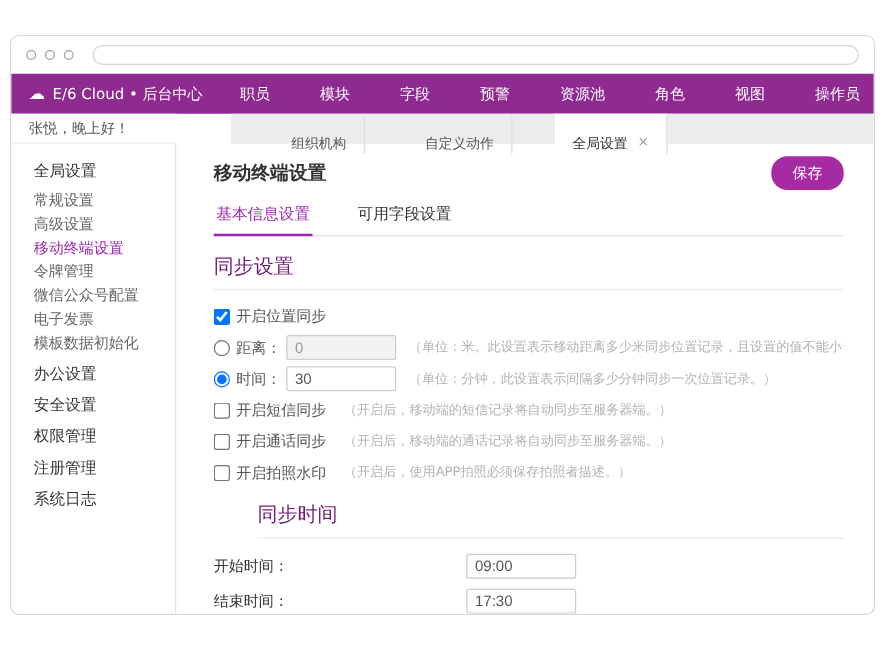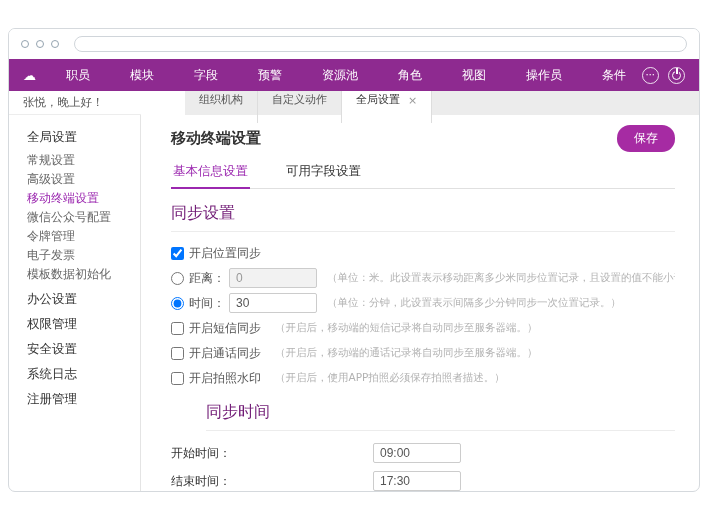--- a/index.html
+++ b/index.html
@@ -25,21 +25,21 @@
   .icon-circle { width:17px; height:17px; border:1px solid rgba(255,255,255,.85); border-radius:50%;
     display:flex; align-items:center; justify-content:center; font-size:10px; line-height:1; cursor:pointer; }
   .power-glyph { position:relative; width:9px; height:9px; border:1.5px solid #fff; border-radius:50%; display:inline-block; }
   .power-glyph::before { content:""; position:absolute; left:50%; top:-3px; transform:translateX(-50%); width:4px; height:4px; background:var(--header-purple); }
   .power-glyph::after { content:""; position:absolute; left:50%; top:-4px; transform:translateX(-50%); width:2px; height:6px; background:#fff; }
 
   
   .subheader { height:24px; display:flex; flex:0 0 auto;gap:44px; }
   .greeting-cell { width:132px; background:#fff; border-bottom:1px solid #ededed; display:flex; align-items:center; padding-left:14px; font-size:11.5px; color:#555; }
   .tabstrip { flex:1; background:#ececec; display:flex; }
-  .doc-tab { padding:16px 14px; display:flex; align-items:flex-end; gap:8px; font-size:11px; color:#555; border-right:1px solid #dddddd; cursor:pointer; white-space:nowrap; }
+  .doc-tab { padding:16px 14px; display:flex; align-items:flex-start; gap:8px; font-size:11px; color:#555; border-right:1px solid #dddddd; cursor:pointer; white-space:nowrap;margin-left:34px; }
   .doc-tab.active { background:#fff; color:#333; }
   .tab-close { color:#999; font-size:11px; cursor:pointer; }
 
   
   .body-row { flex:1; display:flex; overflow:hidden; }
   .sidebar { width:132px; border-right:1px solid #e4e4e4; padding:12px 0 0 18px; flex:0 0 auto; }
   .side-section { font-size:12.5px; color:#333; line-height:16px; margin:9px 0 7px; cursor:pointer; }
   .side-section:first-child { margin-top:2px; }
   .side-item { font-size:12px; color:#666; line-height:16px; margin-bottom:3px; cursor:pointer; }
   .side-item.active { color:var(--accent-purple); }
@@ -74,20 +74,21 @@
   <div class="chrome">
     <span class="dot"></span>
     <span class="dot"></span>
     <span class="dot"></span>
     <input class="url-bar" style="">
   </div>
 
   <div class="app-header">
     <div class="brand">
       <span class="cloud">☁</span>
+      <span>E/6 Cloud • 后台中心</span>
     </div>
     <div class="top-nav">
       <span>职员</span>
       <span>模块</span>
       <span>字段</span>
       <span>预警</span>
       <span>资源池</span>
       <span>角色</span>
       <span>视图</span>
       <span>操作员</span>
@@ -117,29 +118,29 @@
     </div>
   </div>
 
   <div class="body-row">
 
     <aside class="sidebar">
       <div class="side-section">全局设置</div>
       <div class="side-item">常规设置</div>
       <div class="side-item">高级设置</div>
       <div class="side-item active">移动终端设置</div>
+      <div class="side-item">令牌管理</div>
       <div class="side-item">微信公众号配置</div>
-      <div class="side-item">令牌管理</div>
       <div class="side-item">电子发票</div>
       <div class="side-item">模板数据初始化</div>
       <div class="side-section">办公设置</div>
+      <div class="side-section">安全设置</div>
       <div class="side-section">权限管理</div>
-      <div class="side-section">安全设置</div>
+      <div class="side-section">注册管理</div>
       <div class="side-section">系统日志</div>
-      <div class="side-section">注册管理</div>
     </aside>
 
     <main class="main">
 
       <div class="content-header">
         <div class="page-title">移动终端设置</div>
         <button class="save-btn">保存</button>
       </div>
 
       <div class="content-tabs">

